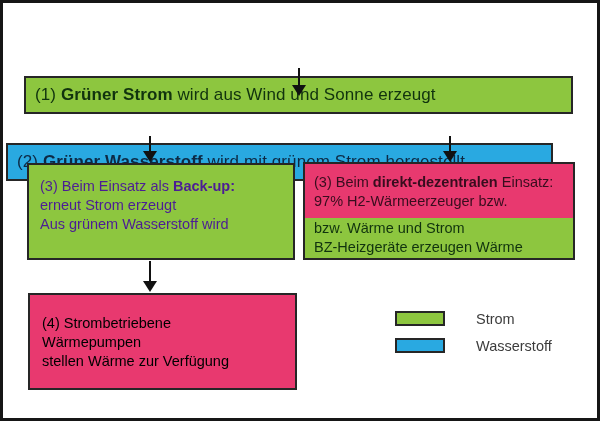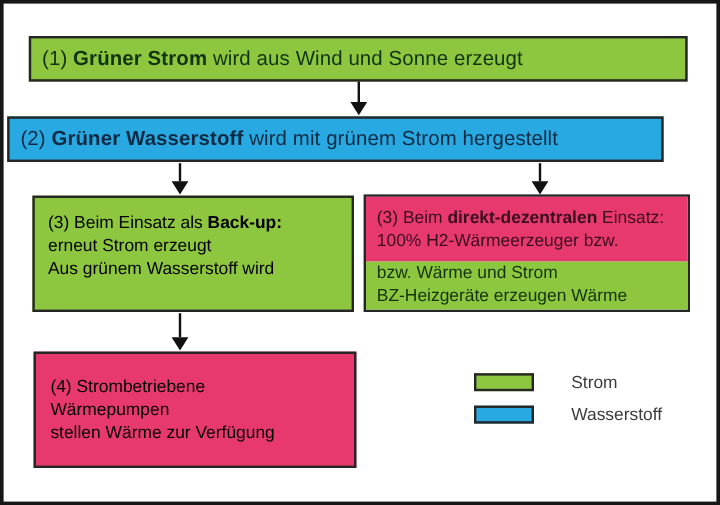--- a/index.html
+++ b/index.html
@@ -24,27 +24,28 @@
   .bg-strom{background:#8dc63f;}
   .bg-wasserstoff{background:#29a9e1;}
   .bg-waerme{background:#e8396f;}
 
   .banner{
     display:flex;align-items:center;
     padding-left:9px;
     font-size:17px;
     letter-spacing:0.1px;
     white-space:nowrap;
+    margin-top:46px;
   }
   #box1{left:24px;top:30px;width:549px;height:38px;color:#11330e;}
   #box2{left:6px;top:97px;width:547px;height:38px;color:#0d2a45;}
 
   #box3l{
     left:27px;top:163px;width:268px;height:97px;
-    color:#000000;
+    color:#4c1d95;
     font-size:14.5px;line-height:19px;
     padding:12px 8px 0 11px;
   }
   #box3r{
     left:303px;top:162px;width:272px;height:98px;
     padding:0;
     display:flex;flex-direction:column;
     font-size:14.5px;line-height:19px;
   }
   .box3r-top{height:45px;padding:9px 8px 0 9px;color:#380d1e;}
@@ -123,21 +124,21 @@
 
   <div id="box3l" class="box bg-strom">
     <div><span>(3) Beim Einsatz als </span><b>Back-up:</b></div>
     <div>erneut Strom erzeugt</div>
     <div>Aus grünem Wasserstoff wird</div>
   </div>
 
   <div id="box3r" class="box">
     <div class="box3r-top bg-waerme">
       <div><span>(3) Beim </span><b>direkt-dezentralen</b><span> Einsatz:</span></div>
-      <div>100% H2-Wärmeerzeuger bzw.</div>
+      <div>97% H2-Wärmeerzeuger bzw.</div>
     </div>
     <div class="box3r-bottom bg-strom">
       <div>bzw. Wärme und Strom</div>
       <div>BZ-Heizgeräte erzeugen Wärme</div>
     </div>
   </div>
 
   <div id="arrow4" class="arrow">
     <div class="arrow-stem"></div>
     <div class="arrow-head"></div>

